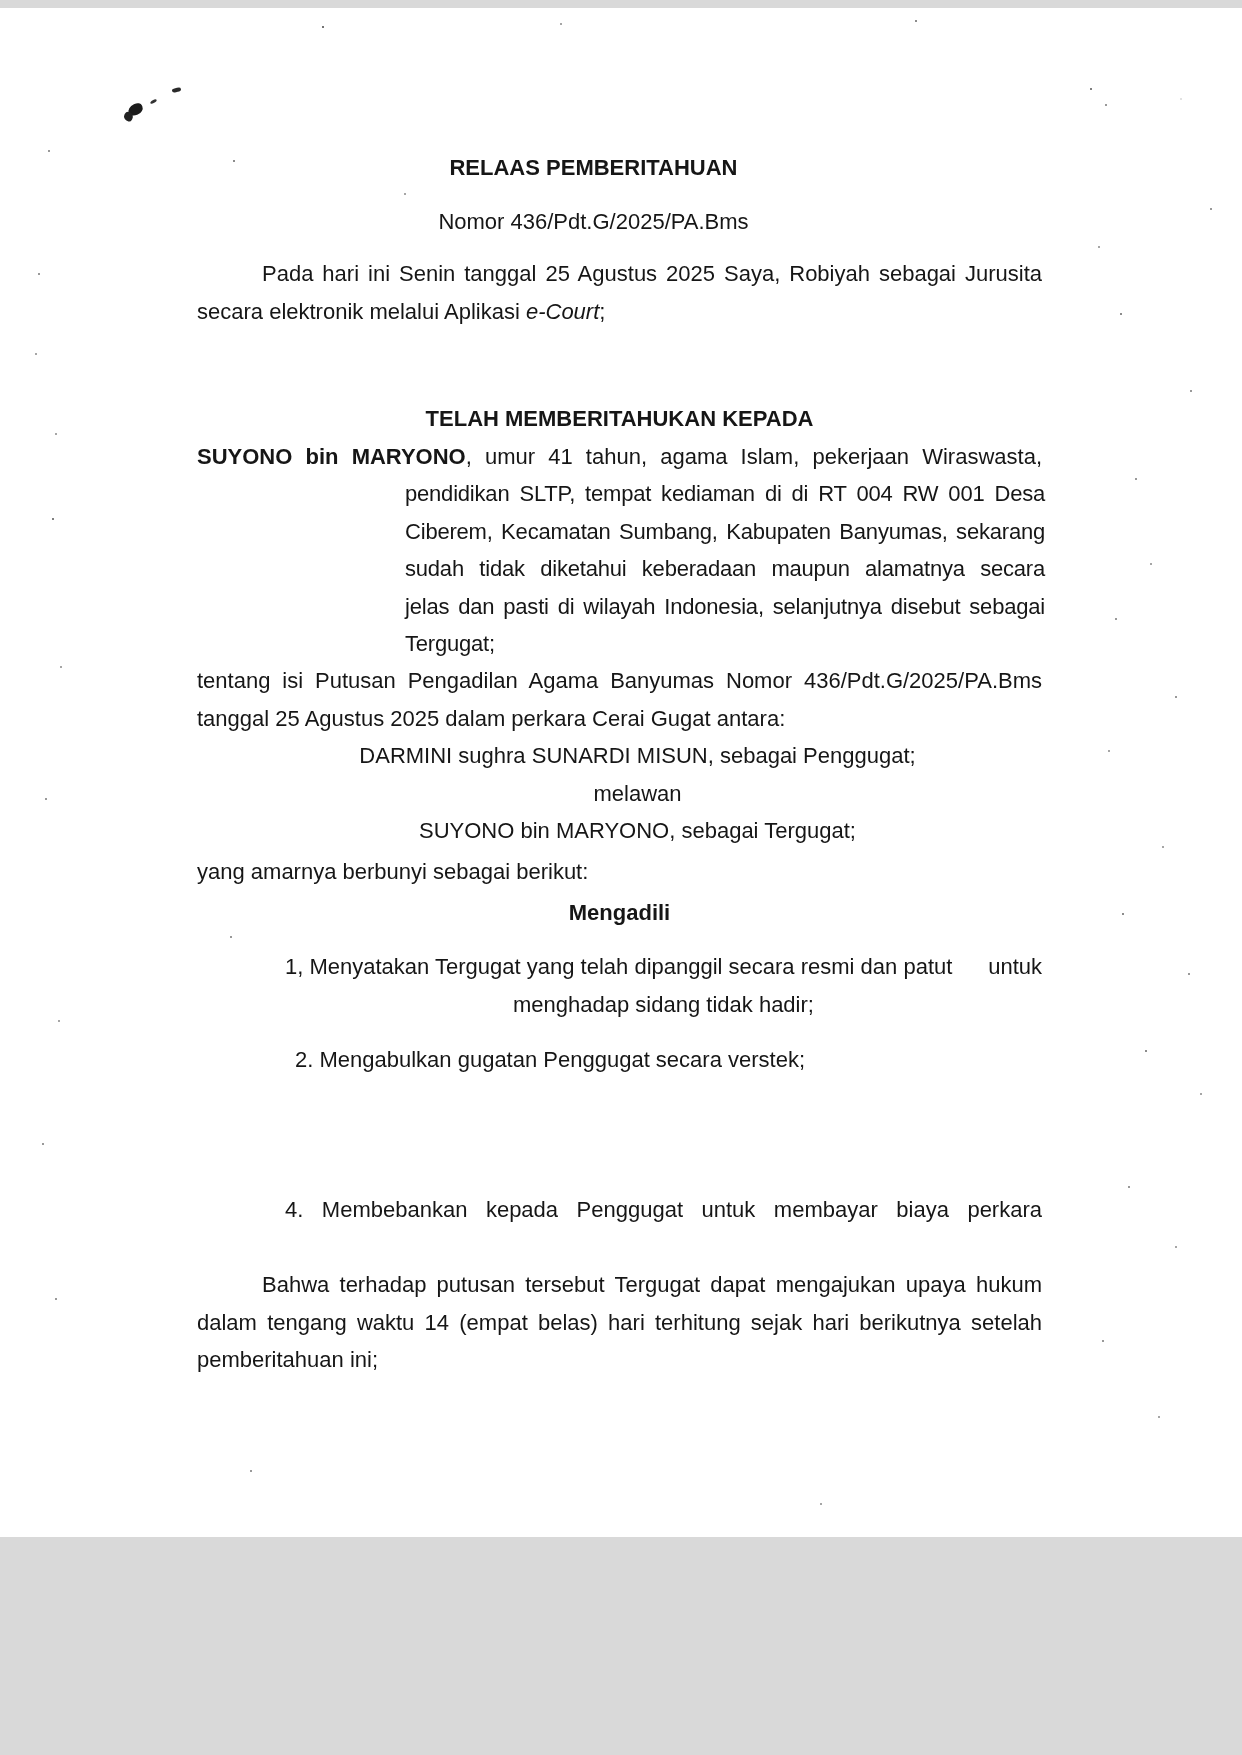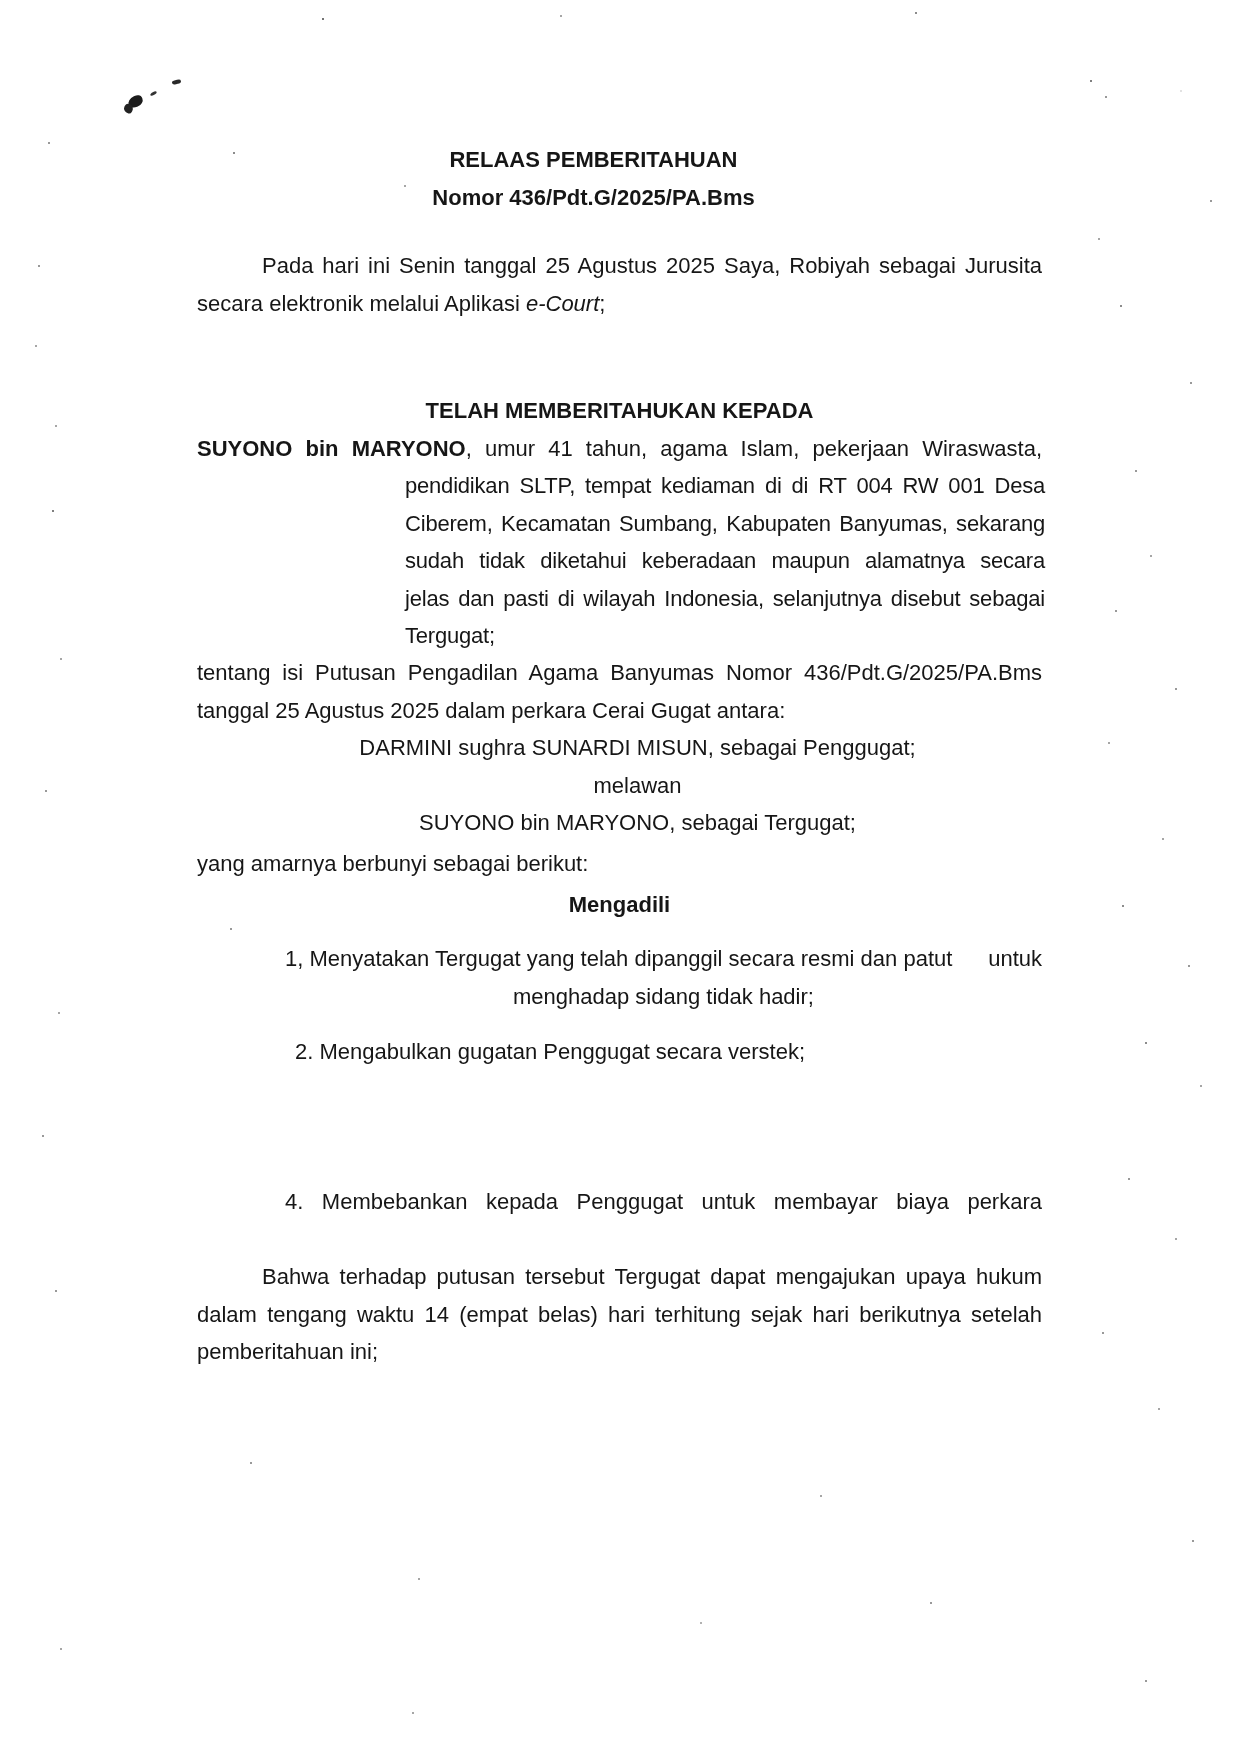--- a/index.html
+++ b/index.html
@@ -1,19 +1,19 @@
 <!DOCTYPE html>
 <html><head>
 <meta charset="utf-8">
 <style>
   html,body{margin:0;padding:0;background:#d9d9d9;}
   .page{
     position:relative;
-    width:1242px;height:1755px;
-    margin:0 auto;
+    width:1242px;height:1529px;
+    margin:8px auto;
     background:#ffffff;
     font-family:"Liberation Sans","DejaVu Sans",sans-serif;
     font-size:22px;
     color:#161616;
     overflow:hidden;
   }
   .abs{position:absolute;}
   .line{line-height:37.6px;height:37.6px;white-space:nowrap;}
   .j{text-align:justify;text-align-last:justify;white-space:normal;}
   .flexline{display:flex;justify-content:space-between;}
@@ -63,21 +63,21 @@
 
   <div class="noise"></div>
   <div class="blob1"></div>
   <div class="blob2"></div>
   <div class="blob3"></div>
   <div class="blob4"></div>
 
   <div class="abs center b" style="left:197px;top:141px;width:845px;padding-right:52px;box-sizing:border-box;">
     <div class="line">RELAAS PEMBERITAHUAN</div>
   </div>
-  <div class="abs center" style="left:197px;top:179px;width:845px;padding-right:52px;box-sizing:border-box;font-weight:bold;">
+  <div class="abs center" style="left:197px;top:195px;width:845px;padding-right:52px;box-sizing:border-box;">
     <div class="line">Nomor 436/Pdt.G/2025/PA.Bms</div>
   </div>
 
   <div class="abs" style="left:197px;top:247px;width:845px;">
     <div class="line j indent1">Pada hari ini Senin tanggal 25 Agustus 2025 Saya, Robiyah sebagai Jurusita</div>
     <div class="line"><span>secara elektronik melalui Aplikasi </span><span class="i">e-Court</span><span>;</span></div>
   </div>
 
   <div class="abs center b" style="left:197px;top:392px;width:845px;">
     <div class="line">TELAH MEMBERITAHUKAN KEPADA</div>

